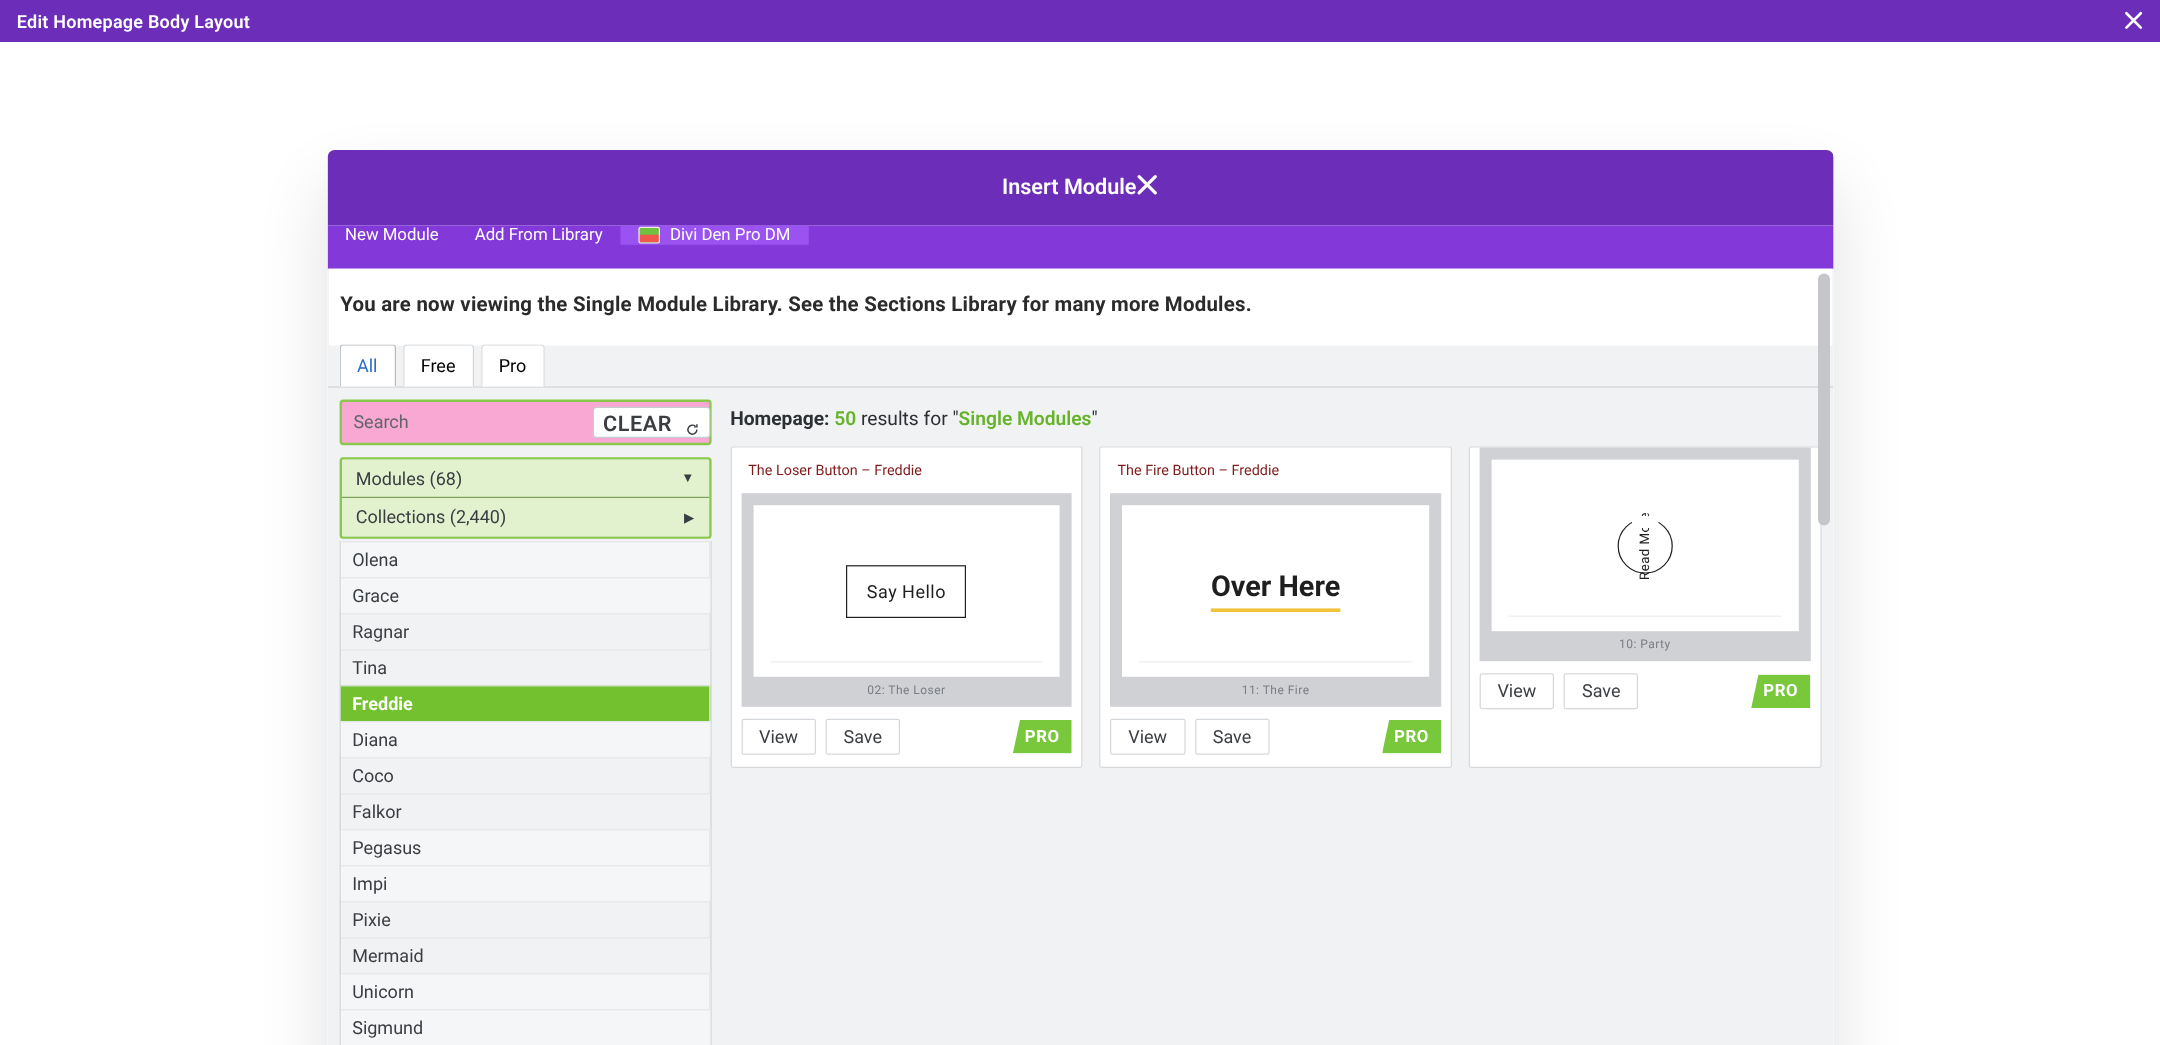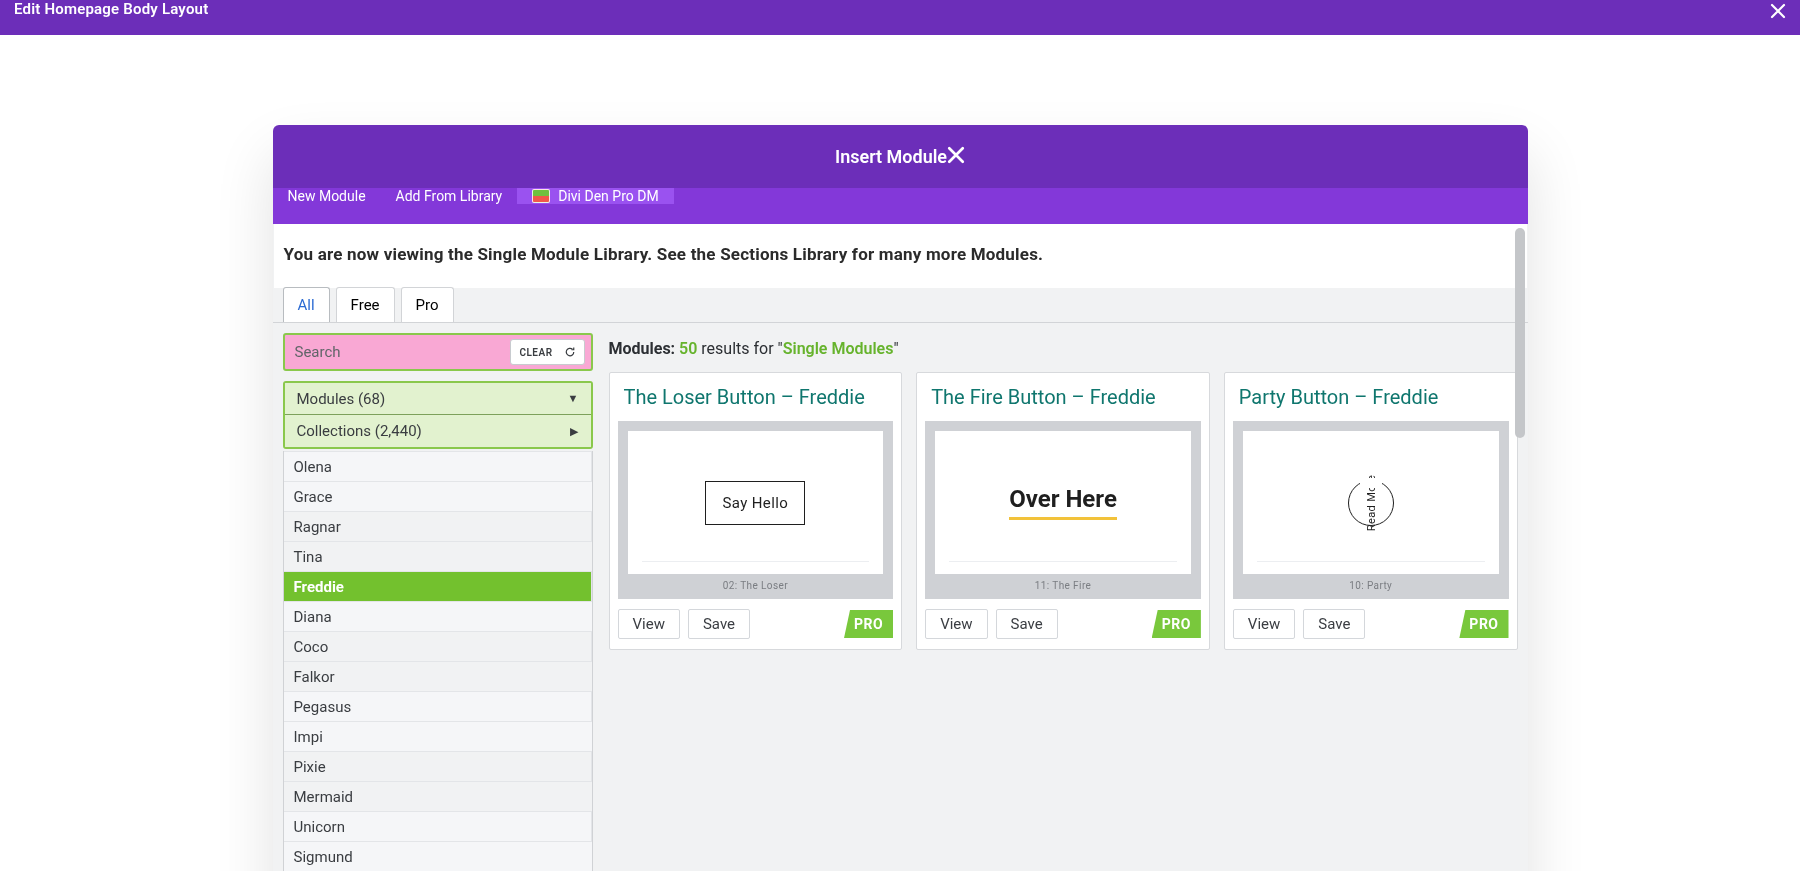--- a/index.html
+++ b/index.html
@@ -1,17 +1,17 @@
 <!DOCTYPE html>
 <html><head>
 <meta charset="utf-8">
 <style>
 *{box-sizing:border-box;margin:0;padding:0;font-family:-apple-system,BlinkMacSystemFont,"Segoe UI",Roboto,Helvetica,Arial,sans-serif}
 body{background:#fff;width:1800px;height:871px;overflow:hidden}
-.topbar{background:#6c2eb9;height:35px;display:flex;align-items:flex-start;justify-content:space-between;padding:0 14px;color:#fff}
+.topbar{background:#6c2eb9;height:35px;display:flex;align-items:center;justify-content:space-between;padding:0 14px;color:#fff}
 .topbar-title{font-size:15px;font-weight:600;letter-spacing:.2px}
 .topbar-close{color:#fff;font-size:20px;cursor:pointer}
 .canvas{position:relative;padding-top:90px}
 .handle-top{position:absolute;left:50%;top:113px;transform:translateX(-50%);width:42px;height:42px;border-radius:50%;background:#3b4751;display:flex;align-items:center;justify-content:center;color:#fff;font-size:16px;z-index:1}
 .modal{width:1255px;margin:0 auto;background:#fff;border-radius:6px;box-shadow:0 30px 60px rgba(0,0,0,.12);overflow:hidden;position:relative;z-index:2}
 .modal-header{background:#6c2eb9;height:63px;display:flex;align-items:center;justify-content:center;padding:0 26px;color:#fff}
 .modal-title{font-size:18px;font-weight:600}
 .modal-close{color:#fff;font-size:22px;cursor:pointer}
 .modal-tabs{background:#8338d9;height:36px;display:flex;align-items:flex-start;color:#fff;font-size:14px}
 .modal-tab{display:flex;align-items:center;padding:0 15px;cursor:pointer;gap:8px}
@@ -23,38 +23,38 @@
 .info-strip{background:#fff;padding:20px 10px 24px;margin:0 1px;font-size:17px;font-weight:700;color:#2b2b2b;letter-spacing:.2px}
 .filter-tabs{display:flex;gap:6px;padding:0 10px;margin-top:-1px}
 .ftab{border:1px solid #d2d4d7;border-bottom:none;background:#fff;padding:8px 14px;font-size:15px;cursor:pointer;border-radius:3px 3px 0 0}
 .ftab.sel{border-color:#b8bcc0}
 .ftab.sel .ftxt{color:#2a6ad3;}
 .content{border-top:1px solid #d2d4d7;display:flex;gap:16px;padding:10px 10px 0 10px}
 .sidebar{width:310px;flex:none}
 .searchbox{border:2px solid #8ac84c;background:#f9a8d4;border-radius:3px;height:38px;display:flex;align-items:center;justify-content:space-between;padding:0 6px 0 10px;margin-bottom:10px}
 .searchbox input{border:none;background:transparent;font-size:15px;color:#616569;outline:none;flex:1}
 .searchbox input::placeholder{color:#616569}
-.clearbtn{border:1px solid #c8cbcf;border-radius:3px;background:#fff;height:26px;padding:0 8px;font-size:10px;font-weight:600;letter-spacing:.5px;color:#3a3d41;display:flex;align-items:center;gap:11px;cursor:pointer}
+.clearbtn{border:1px solid #c8cbcf;border-radius:3px;background:#fff;height:26px;padding:0 8px;font-size:18px;font-weight:600;letter-spacing:.5px;color:#3a3d41;display:flex;align-items:flex-end;gap:11px;cursor:pointer}
 .accordion{border:2px solid #8ac84c;border-radius:3px;overflow:hidden;margin-bottom:2px}
 .acc-row{background:#e2f2cf;height:32px;display:flex;align-items:center;justify-content:space-between;padding:0 12px;font-size:15px;color:#3a3d41;cursor:pointer;border-bottom:1px solid #7da15b}
 .acc-row:last-child{border-bottom:none}
 .acc-caret{font-size:11px}
 .collections{border:1px solid #d0d2d5;border-top:none}
 .coll-grid{display:grid;grid-template-columns:1fr}
 .coll-cell{height:30px;display:flex;align-items:center;padding:0 10px;font-size:15px;color:#3a3d41;border-top:1px solid #e3e5e8;cursor:pointer}
 .coll-cell:nth-child(odd){border-right:1px solid #e3e5e8}
 .coll-cell:nth-child(4n+1),.coll-cell:nth-child(4n+2){background:#f5f6f8}
 .coll-cell.sel{background:#73c12e;color:#fff;font-weight:700}
 .main{flex:1}
 .returned{font-size:16px;color:#2c2f33;padding:6px 0 14px}
 .returned .num,.returned .q{color:#66b32c;font-weight:600}
 .returned .lbl{font-weight:700}
 .cards{display:flex;gap:14px}
 .card{flex:1;border:1px solid #d7d9dc;background:#fff;border-radius:2px;display:flex;flex-direction:column}
-.card-title{padding:12px 14px;font-size:20px;color:#0f766e}
+.card-title{padding:12px 14px;font-size:12px;color:#7f1d1d}
 .card-preview{background:#cfd1d5;margin:0 8px;height:178px;padding:10px 10px 8px;display:flex;flex-direction:column}
 .card-stage{background:#fff;flex:1;display:flex;align-items:center;justify-content:center;position:relative}
 .card-caption{text-align:center;font-size:10px;color:#7a7d82;padding-top:6px;letter-spacing:.4px}
 .pv-loser .btn-sh{border:1.7px solid #1f1f1f;padding:12px 16px;font-size:15px;color:#1f1f1f;letter-spacing:.4px}
 .pv-fire .oh{font-size:24px;font-weight:700;color:#1f1f1f;border-bottom:3px solid #f2c23a;padding-bottom:4px}
 .pv-party .ring{width:46px;height:46px;border:1.5px solid #1f1f1f;border-radius:50%;position:relative}
 .pv-party .ring::after{content:"";position:absolute;top:-3px;left:50%;transform:translateX(-50%);width:22px;height:10px;background:#fff}
 .pv-party .rm{position:absolute;left:50%;top:50%;transform:translate(-50%,-50%) rotate(-90deg);font-size:11px;color:#1f1f1f;white-space:nowrap;letter-spacing:.4px}
 .card-sep{position:absolute;bottom:12px;left:14px;right:14px;height:1px;background:#eceef1}
 .card-actions{display:flex;align-items:center;justify-content:space-between;padding:10px 8px 10px}
@@ -158,21 +158,21 @@
                 <div class="coll-cell">Unicorn</div>
                 <div class="coll-cell">Sigmund</div>
                 <div class="coll-cell">Venus</div>
                 <div class="coll-cell">Jamie</div>
               </div>
           </div>
         </div>
 
         <div class="main">
           <div class="returned">
-            <span class="lbl">Modules:</span>
+            <span class="lbl">Homepage:</span>
             <span class="num">50</span>
             <span>results for "</span><span class="q">Single Modules</span><span>"</span>
           </div>
 
           <div class="cards" id="cards">
               <div class="card">
                 <div class="card-title">The Loser Button – Freddie</div>
                 <div class="card-preview">
                   <div class="card-stage pv-loser">
                     <div class="btn-sh">Say Hello</div>
@@ -199,21 +199,20 @@
                 </div>
                 <div class="card-actions">
                   <div class="card-btns">
                     <button class="cbtn">View</button>
                     <button class="cbtn">Save</button>
                   </div>
                   <div class="probadge">PRO</div>
                 </div>
               </div>
               <div class="card">
-                <div class="card-title">Party Button – Freddie</div>
                 <div class="card-preview">
                   <div class="card-stage pv-party">
                     <div class="ring">
                       <div class="rm">Read More</div>
                     </div>
                     <div class="card-sep"></div>
                   </div>
                   <div class="card-caption">10: Party</div>
                 </div>
                 <div class="card-actions">

